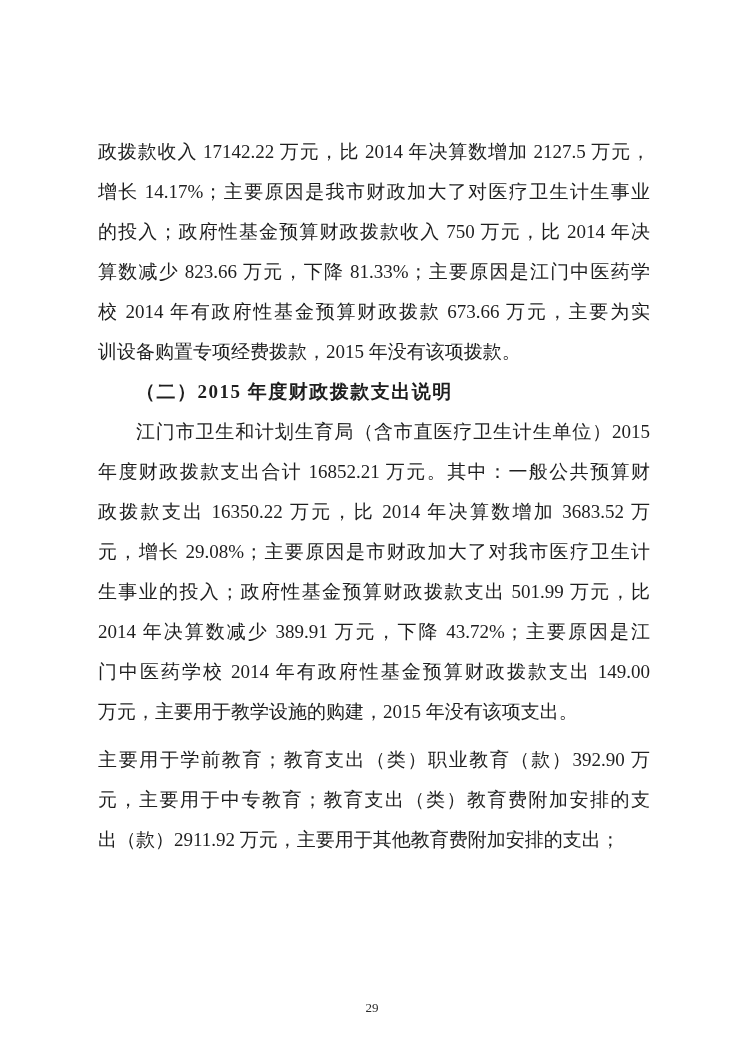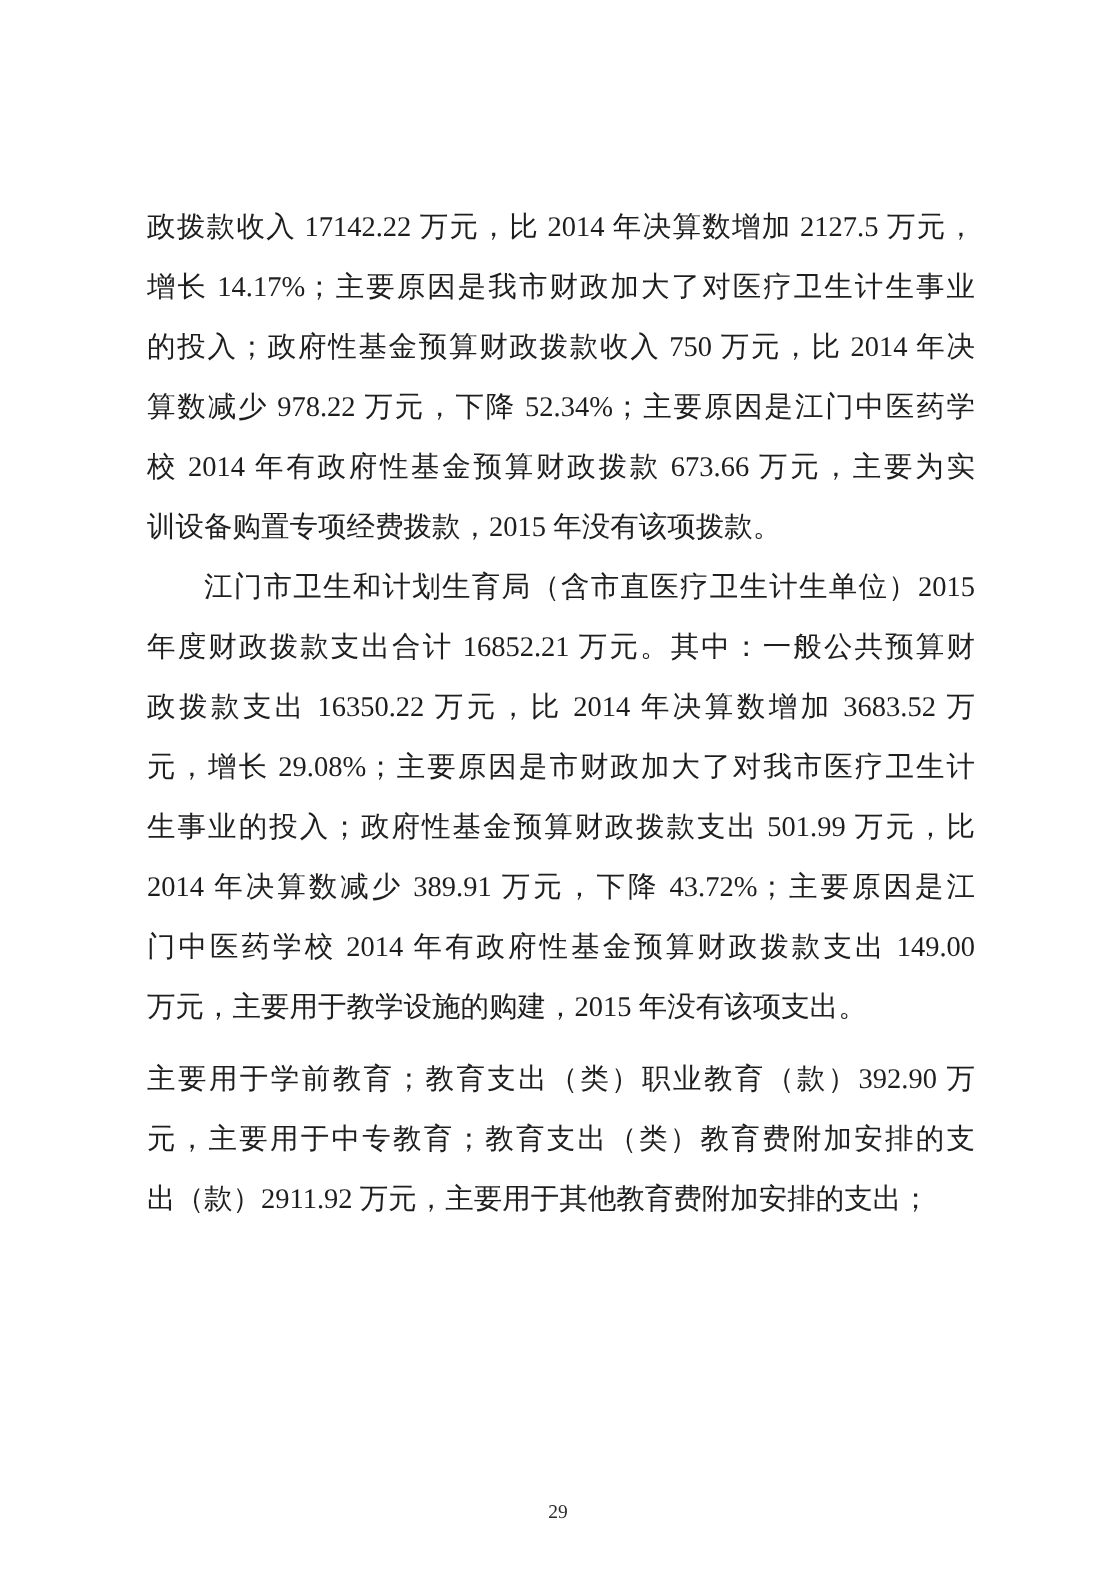--- a/index.html
+++ b/index.html
@@ -55,25 +55,26 @@
 </head>
 <body>
 
 <div class="page">
   <div class="text-block">
 
     <div>
       <div class="line j">政拨款收入 17142.22 万元，比 2014 年决算数增加 2127.5 万元，</div>
       <div class="line j">增长 14.17%；主要原因是我市财政加大了对医疗卫生计生事业</div>
       <div class="line j">的投入；政府性基金预算财政拨款收入 750 万元，比 2014 年决</div>
-      <div class="line j">算数减少 978.22 万元，下降 52.34%；主要原因是江门中医药学</div>
+      <div class="line j">算数减少 823.66 万元，下降 81.33%；主要原因是江门中医药学</div>
       <div class="line j">校 2014 年有政府性基金预算财政拨款 673.66 万元，主要为实</div>
       <div class="line last">训设备购置专项经费拨款，2015 年没有该项拨款。</div>
     </div>
 
+    <div class="heading">（二）2015 年度财政拨款支出说明</div>
 
     <div>
       <div class="line j indent">江门市卫生和计划生育局（含市直医疗卫生计生单位）2015</div>
       <div class="line j">年度财政拨款支出合计 16852.21 万元。其中：一般公共预算财</div>
       <div class="line j">政拨款支出 16350.22 万元，比 2014 年决算数增加 3683.52 万</div>
       <div class="line j">元，增长 29.08%；主要原因是市财政加大了对我市医疗卫生计</div>
       <div class="line j">生事业的投入；政府性基金预算财政拨款支出 501.99 万元，比</div>
       <div class="line j">2014 年决算数减少 389.91 万元，下降 43.72%；主要原因是江</div>
       <div class="line j">门中医药学校 2014 年有政府性基金预算财政拨款支出 149.00</div>
       <div class="line last">万元，主要用于教学设施的购建，2015 年没有该项支出。</div>

